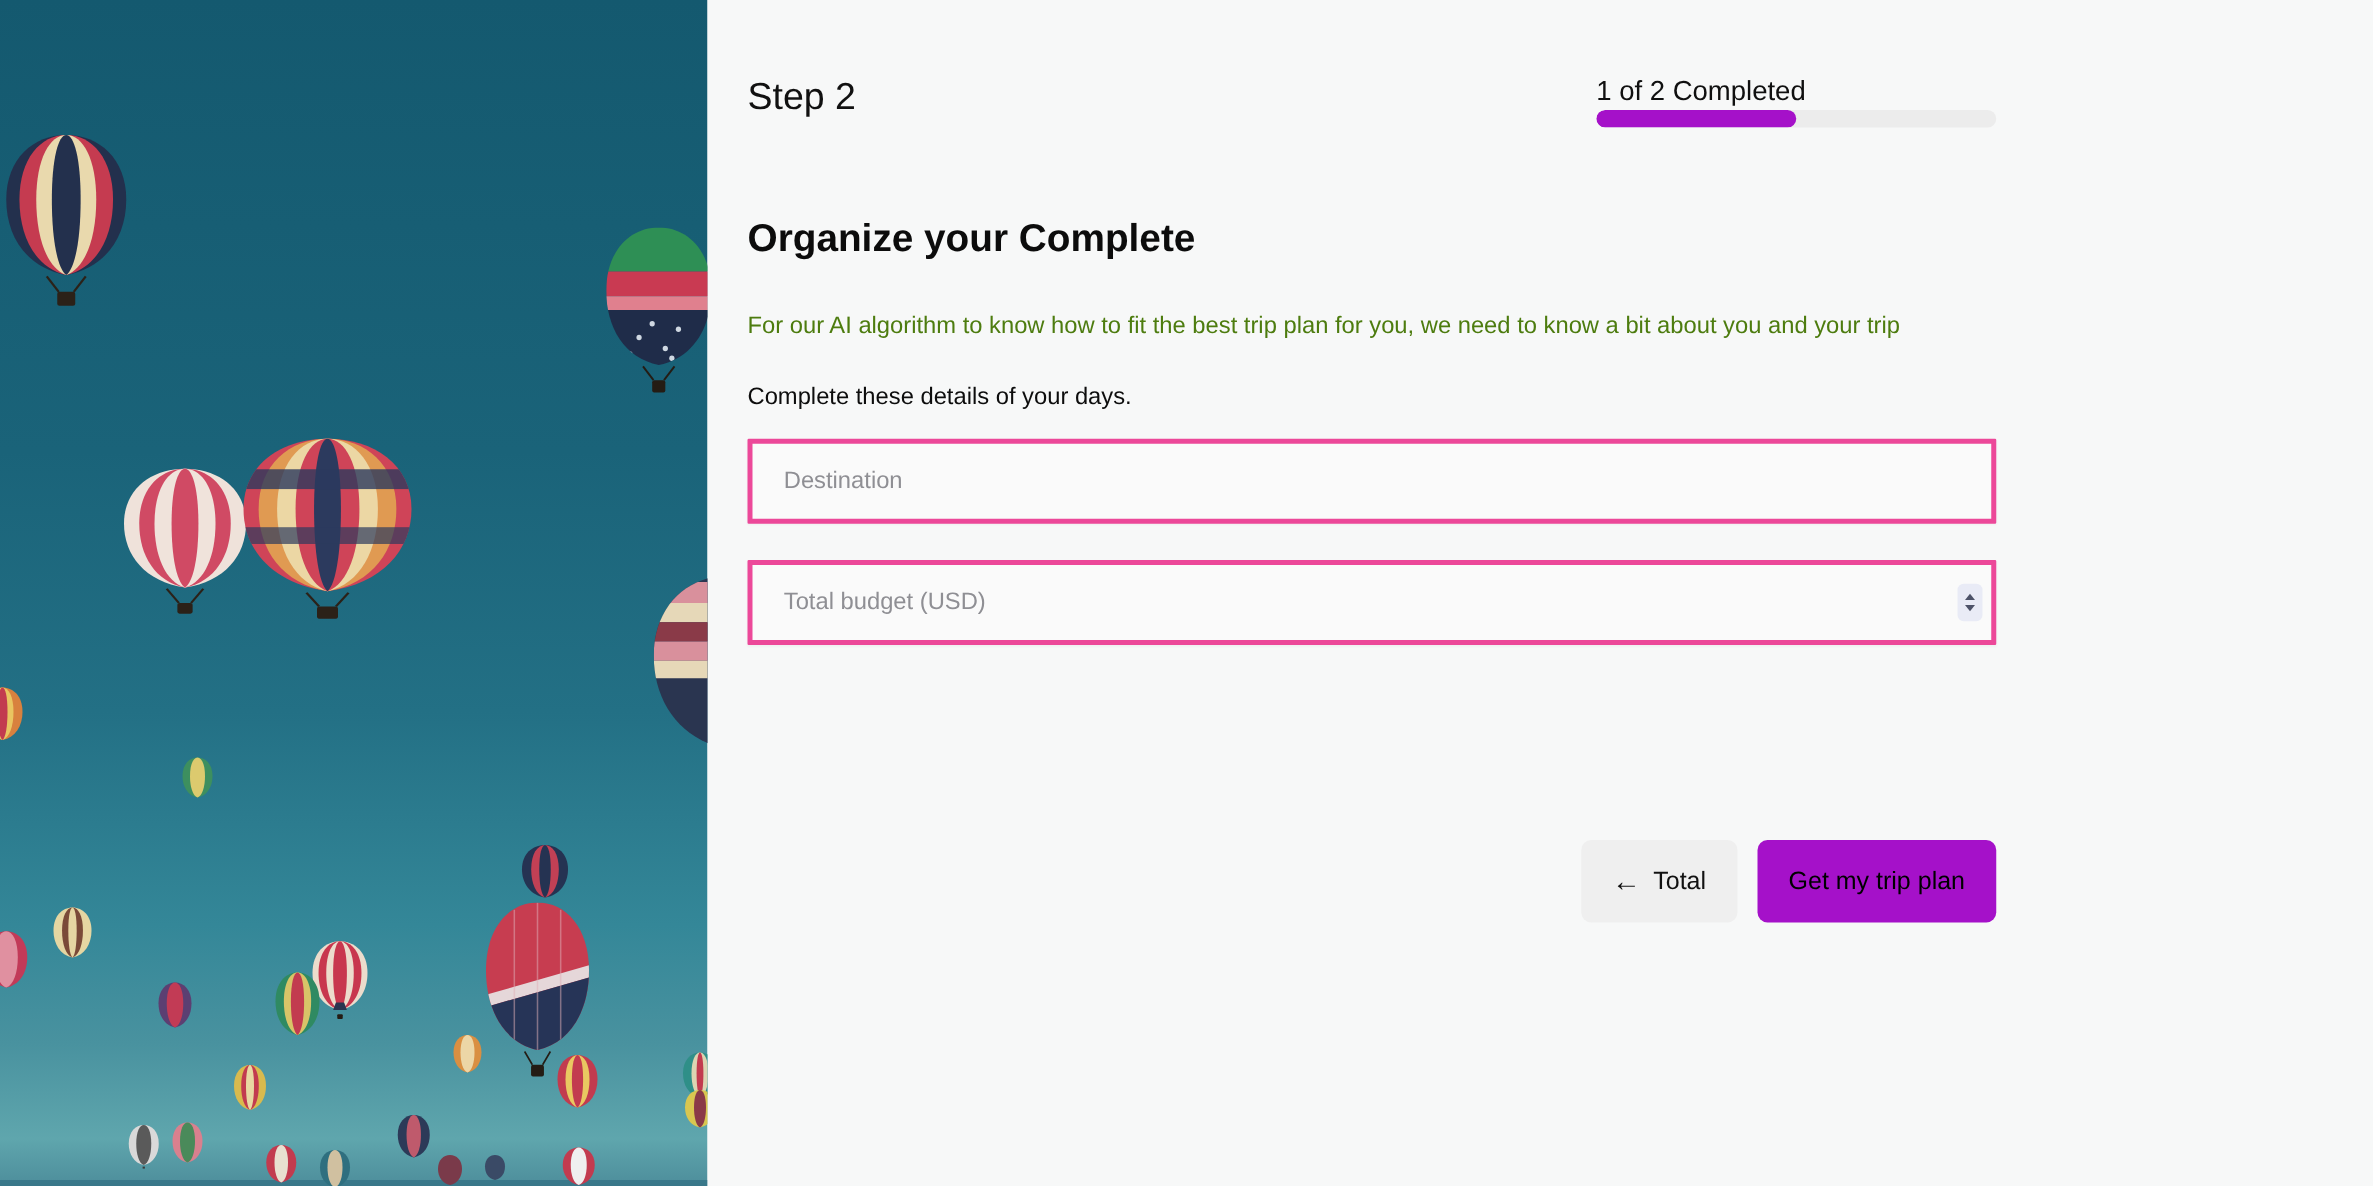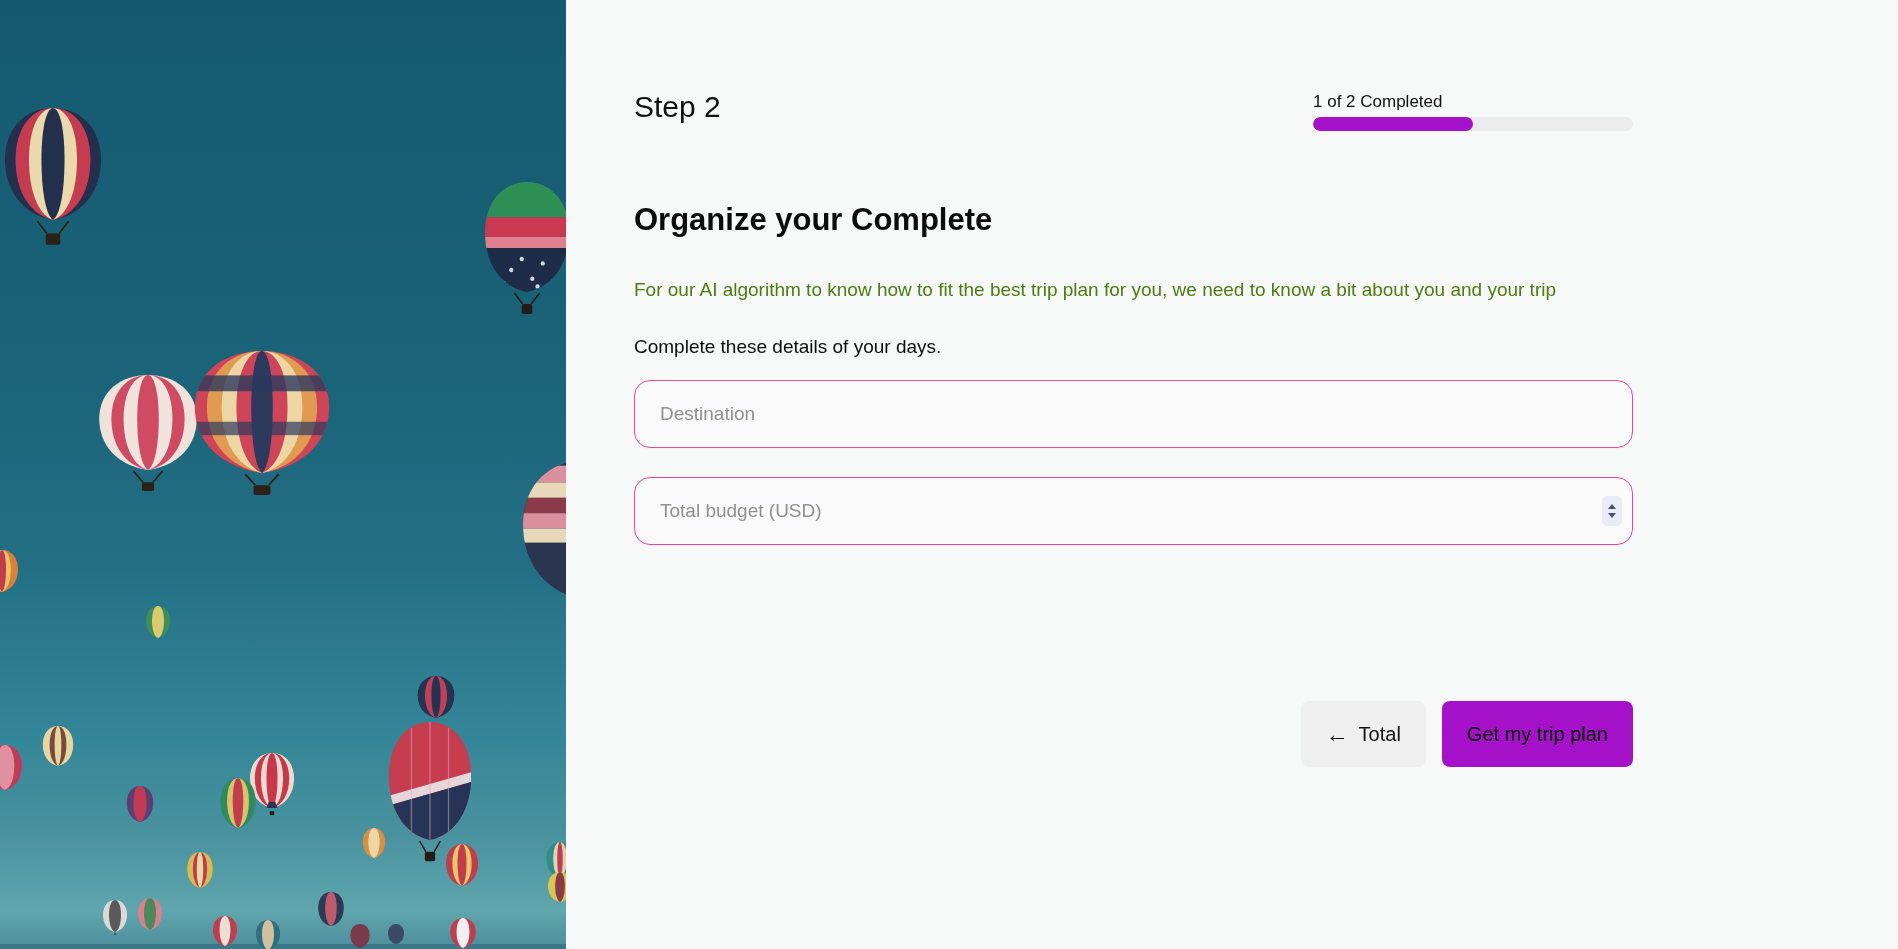--- a/index.html
+++ b/index.html
@@ -10,40 +10,40 @@
     background: #f7f8f8;
     font-family: "Liberation Sans", sans-serif;
     color: #101010;
     overflow: hidden;
   }
   
   .hero { width: 566px; height: 949px; flex: none; position: relative; }
   .hero svg { display: block; }
 
   
-  .main { flex: 1; padding-left: 68px; margin-top: 29px; }
+  .main { flex: 1; padding-left: 32px; }
   .content { width: 999px; }
 
   .header-row { display: flex; justify-content: space-between; align-items: flex-start; padding-top: 60px; }
   .step-title { font-size: 30px; font-weight: 400; margin: 0; line-height: 1.2; color: #111; }
   .progress-col { width: 320px; padding-top: 3px; }
-  .progress-label { font-size: 17px; line-height: 20px; margin-bottom: 5px; color: #101010; }
+  .progress-label { font-size: 22px; line-height: 20px; margin-bottom: 5px; color: #101010; }
   .progress-track { width: 320px; height: 14px; background: #ececec; border-radius: 99px; overflow: hidden; }
   .progress-fill { height: 100%; width: 0; background: #a511c9; border-radius: 99px; }
 
   .page-title { font-size: 31px; font-weight: 700; margin: 70px 0 0; line-height: 1.2; color: #0c0c0c; }
   .desc   { font-size: 19px; margin: 40px 0 0; line-height: 23px; color: #4d7c0f; }
   .instr  { font-size: 19px; margin: 34px 0 0; line-height: 23px; color: #0d0d0d; }
 
   .fields { margin-top: 22px; }
   .field { position: relative; height: 68px; margin-bottom: 29px; }
   .field:last-child { margin-bottom: 0; }
   .field input {
     width: 100%; height: 100%;
-    border: 1px solid #ec4899; border-radius: 16px;
+    border: 4px solid #ec4899; border-radius: 1px;
     background: #fafafa;
     padding: 0 44px 0 25px;
     font-size: 19px; color: #333;
     font-family: "Liberation Sans", sans-serif;
     outline: none;
     box-shadow: 0 1px 2px rgba(0,0,0,0.03);
   }
   .field input::placeholder { color: #8f8f94; opacity: 1; }
 
   .spinner {

